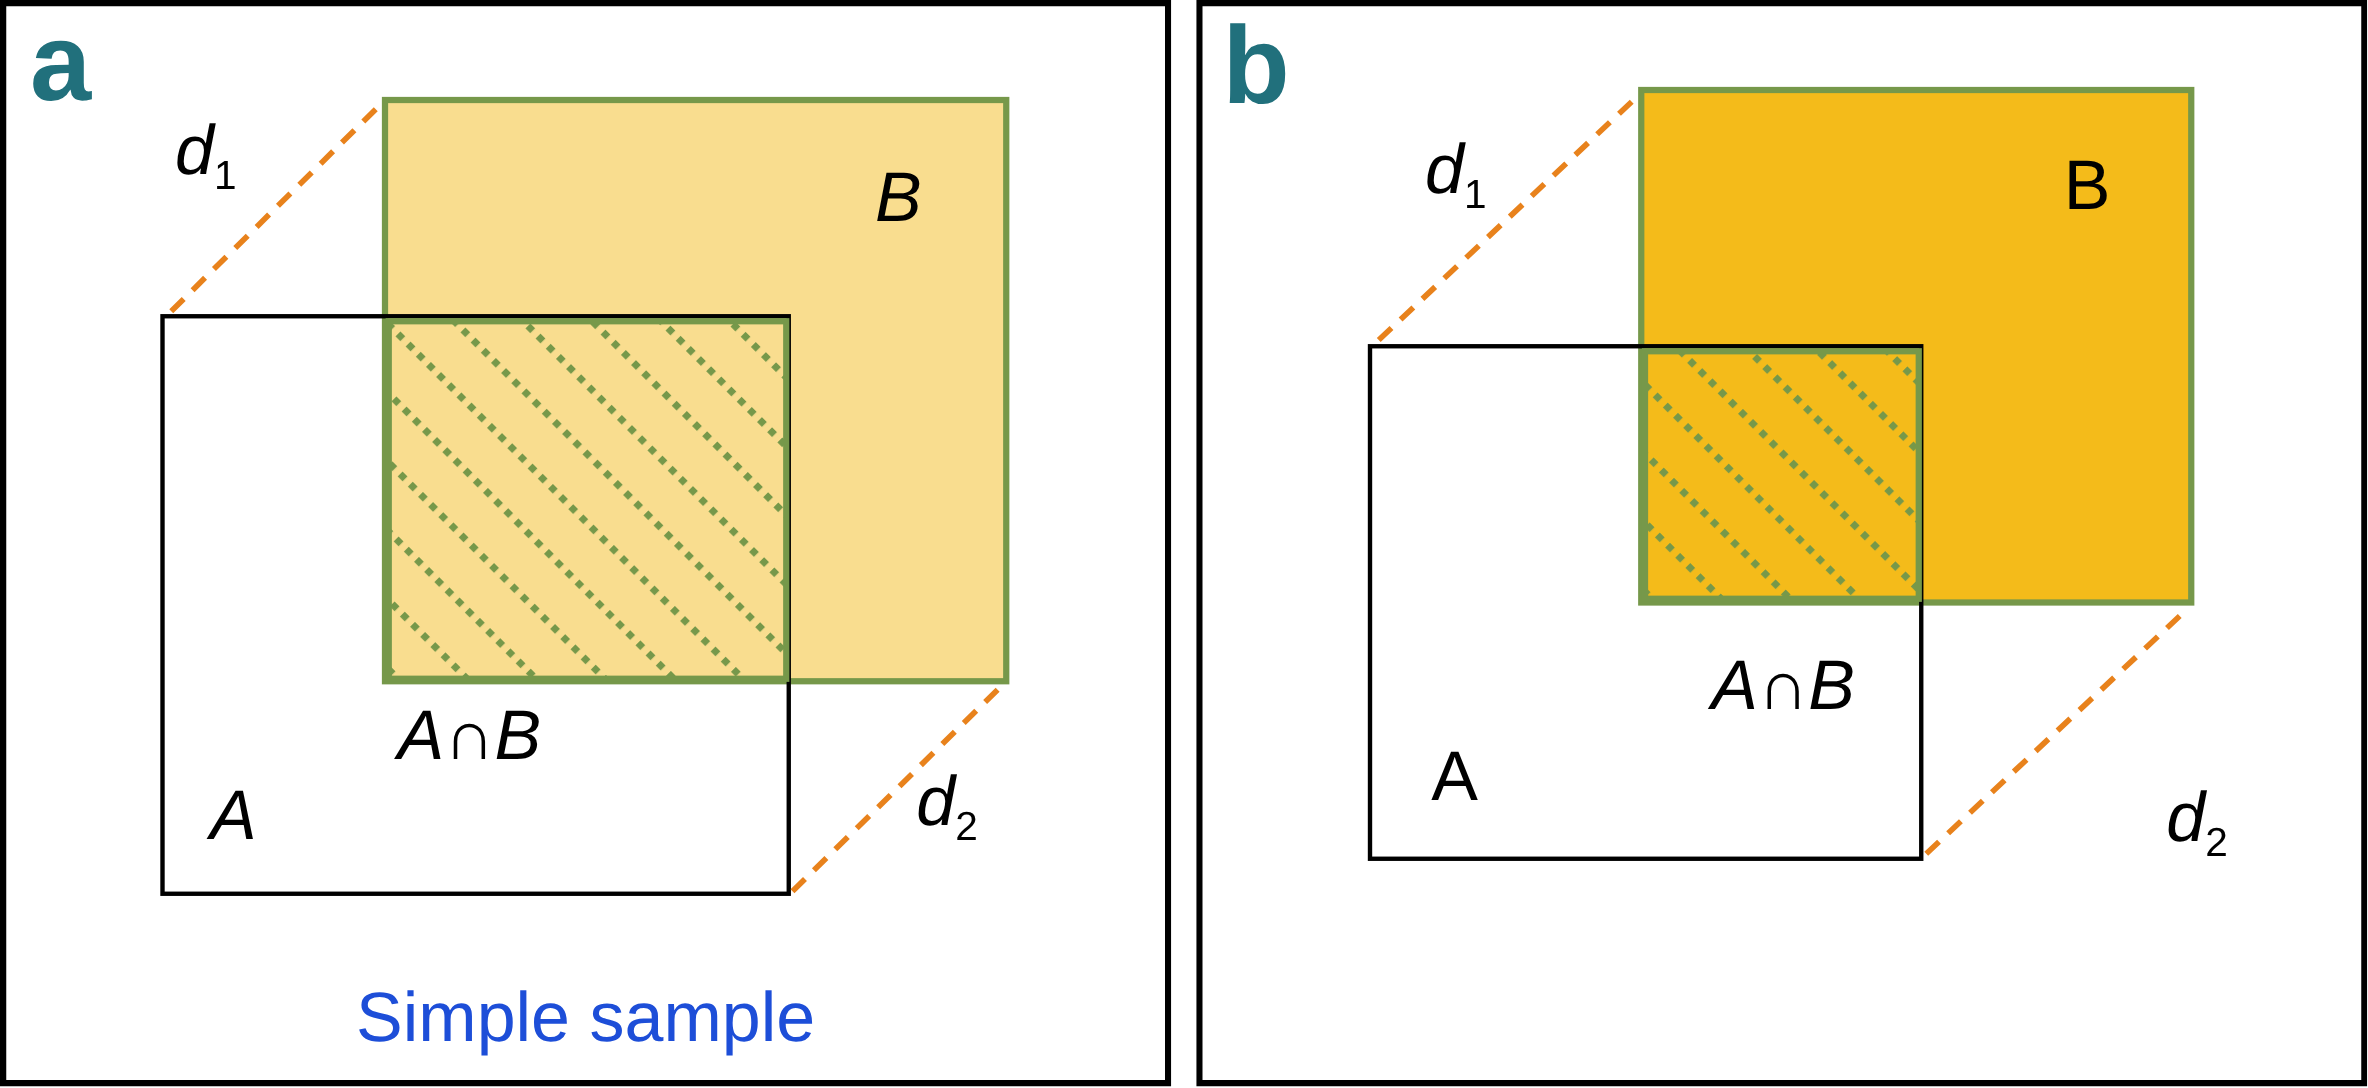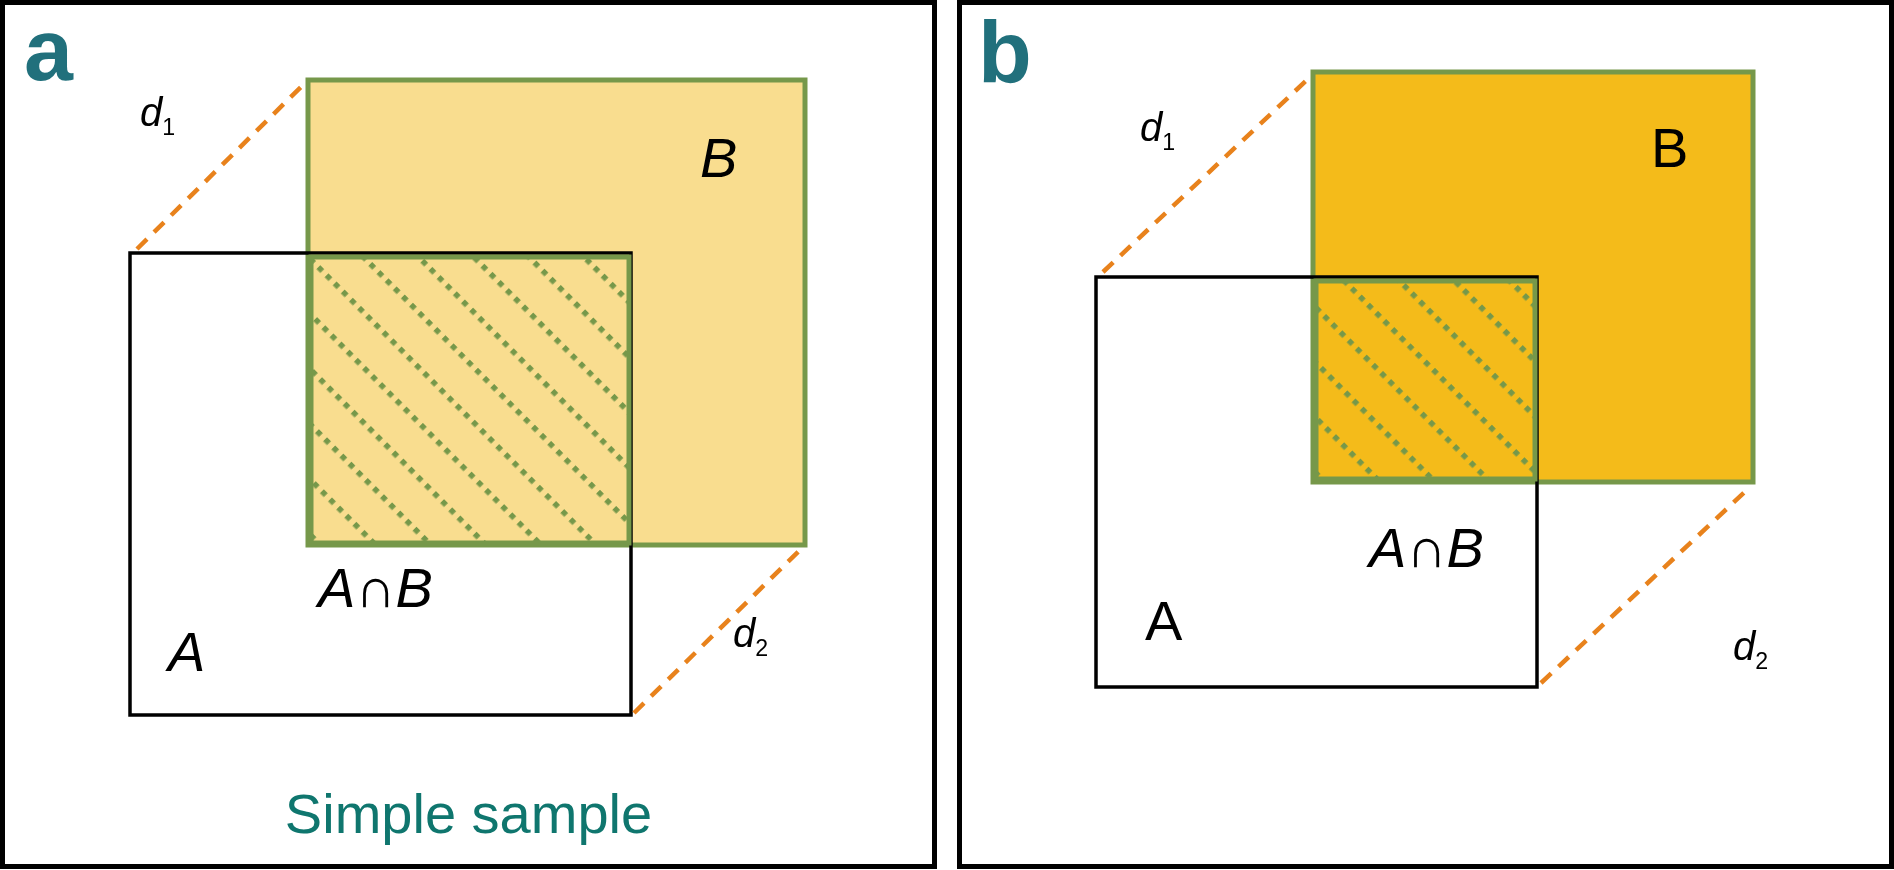--- a/index.html
+++ b/index.html
@@ -6,23 +6,23 @@
   .canvas {
     position:relative; width:1894px; height:870px; background:#ffffff;
     font-family:"Liberation Sans", sans-serif; overflow:hidden;
   }
   .panel { position:absolute; top:0; width:937px; height:870px; }
   .panel > svg { position:absolute; left:0; top:0; }
   .lbl { position:absolute; color:#000; white-space:nowrap; line-height:1; }
   .tag { font-size:88px; font-weight:700; color:#21707C; }
   .setlbl { font-size:56px; }
   .it { font-style:italic; }
-  .dlbl { font-size:40px; font-style:italic; }
+  .dlbl { font-size:56px; font-style:italic; }
   .dlbl sub { font-style:normal; font-size:0.58em; }
-  .caption { position:absolute; left:0; width:100%; text-align:center; font-size:56px; color:#0f766e; }
+  .caption { position:absolute; left:0; width:100%; text-align:center; font-size:56px; color:#1d4ed8; }
 </style>
 </head>
 <body>
 
 <div class="canvas">
 
   <section class="panel" style="left:0;">
     <svg width="937" height="870" viewBox="0 0 937 870">
       <defs>
         <pattern id="hatch-a" patternUnits="userSpaceOnUse" width="11.5" height="39" patternTransform="rotate(45)">

